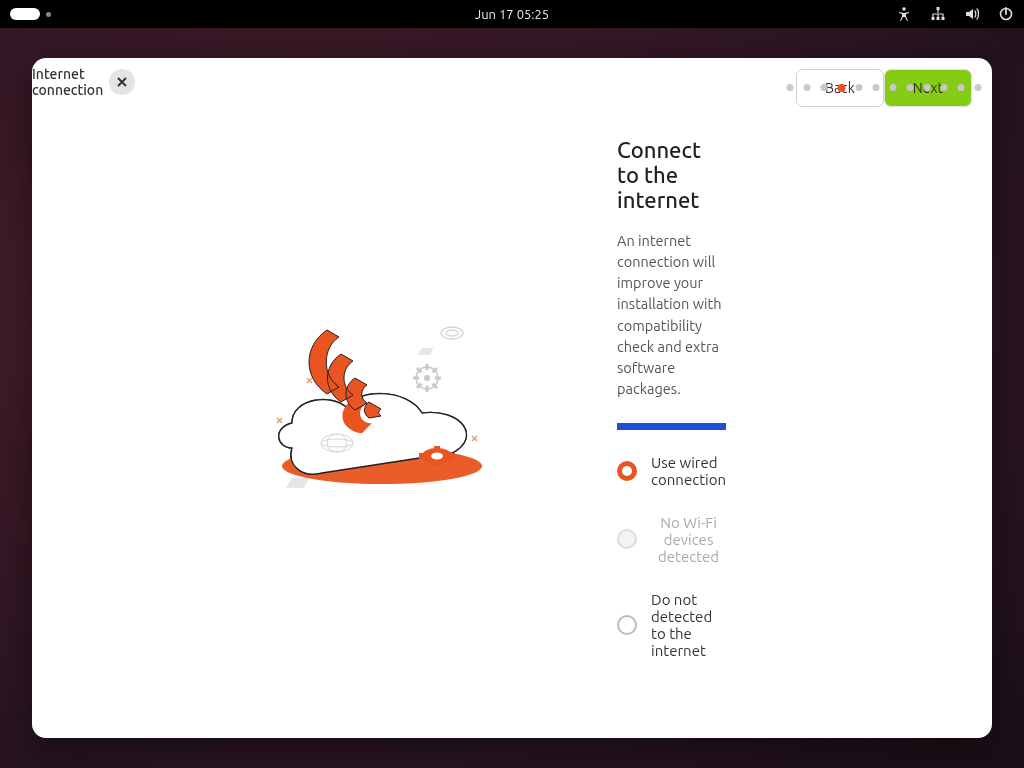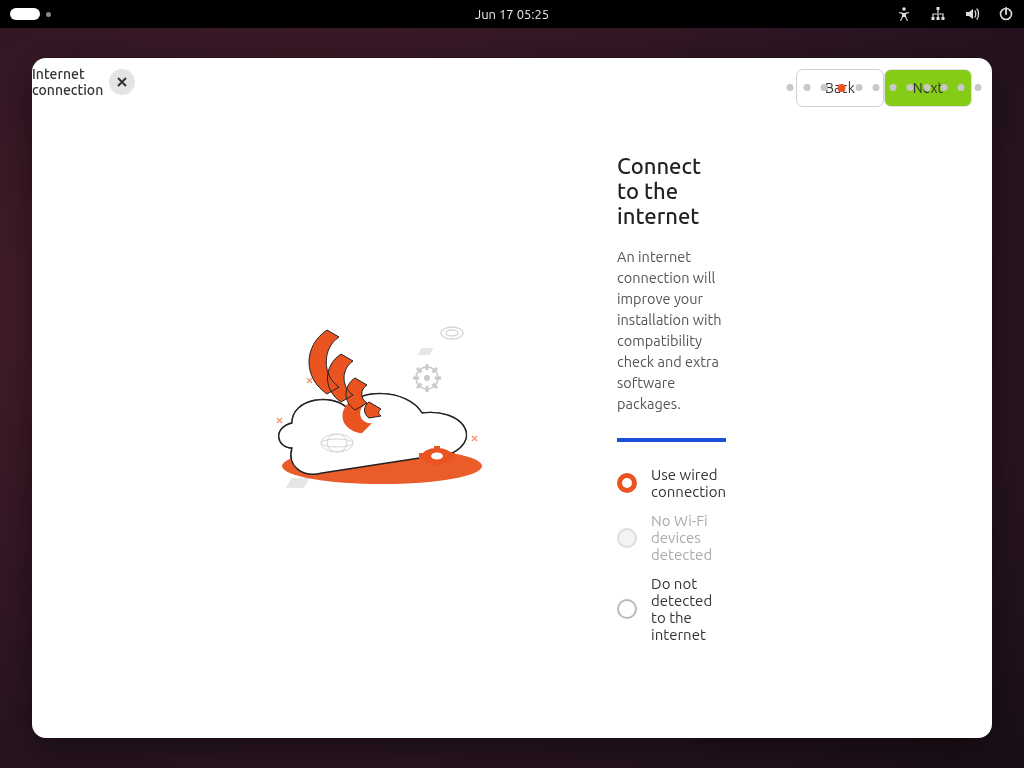--- a/index.html
+++ b/index.html
@@ -136,40 +136,41 @@
       font-size: 22px;
       font-weight: 500;
       color: #222;
       margin-bottom: 18px;
     }
     .content-desc {
       font-size: 14.5px;
       color: #555;
       line-height: 1.45;
       padding-bottom: 24px;
-      border-bottom: 4px solid #1d4ed8;
+      border-bottom: 7px solid #1d4ed8;
       margin-bottom: 24px;
     }
 
     .radio-list {
       display: flex;
       flex-direction: column;
-      gap: 12px;
+      gap: 26px;
     }
     .radio-item {
       display: flex;
       align-items: center;
       gap: 14px;
       font-size: 15px;
       color: #333;
       cursor: pointer;
     }
     .radio-item.disabled {
       color: #aaa;
       cursor: default;
+      text-align: center;
     }
     .radio {
       width: 20px;
       height: 20px;
       border-radius: 50%;
       border: 2px solid #bbb;
       flex-shrink: 0;
       position: relative;
     }
     .radio-item.disabled .radio {

